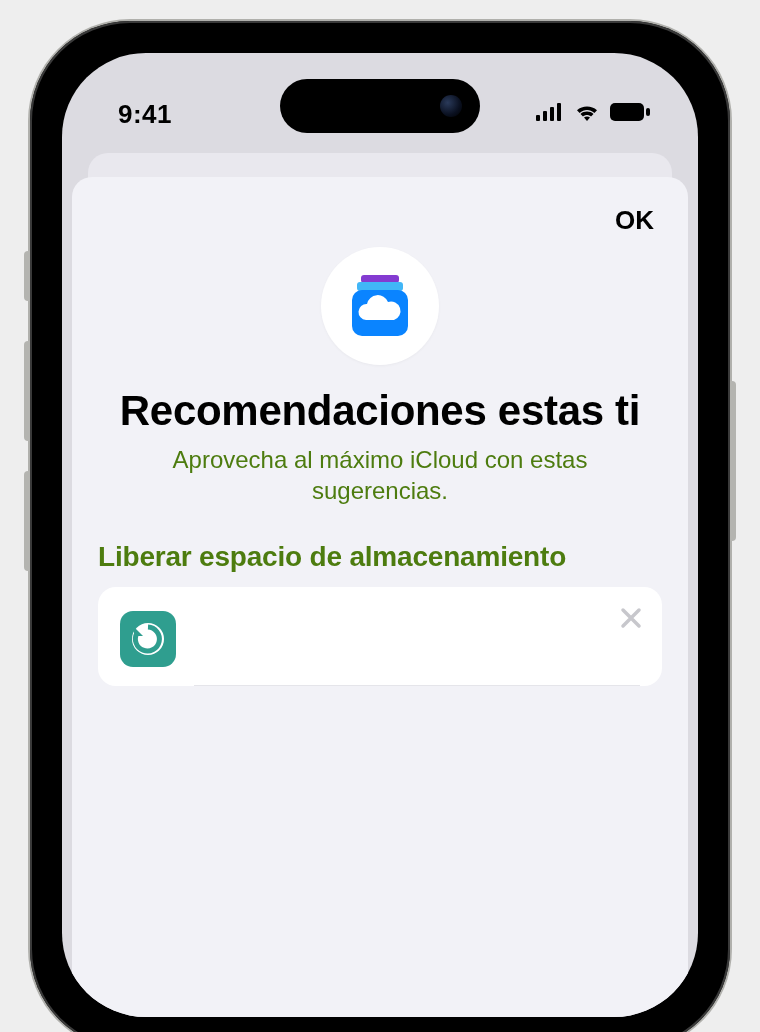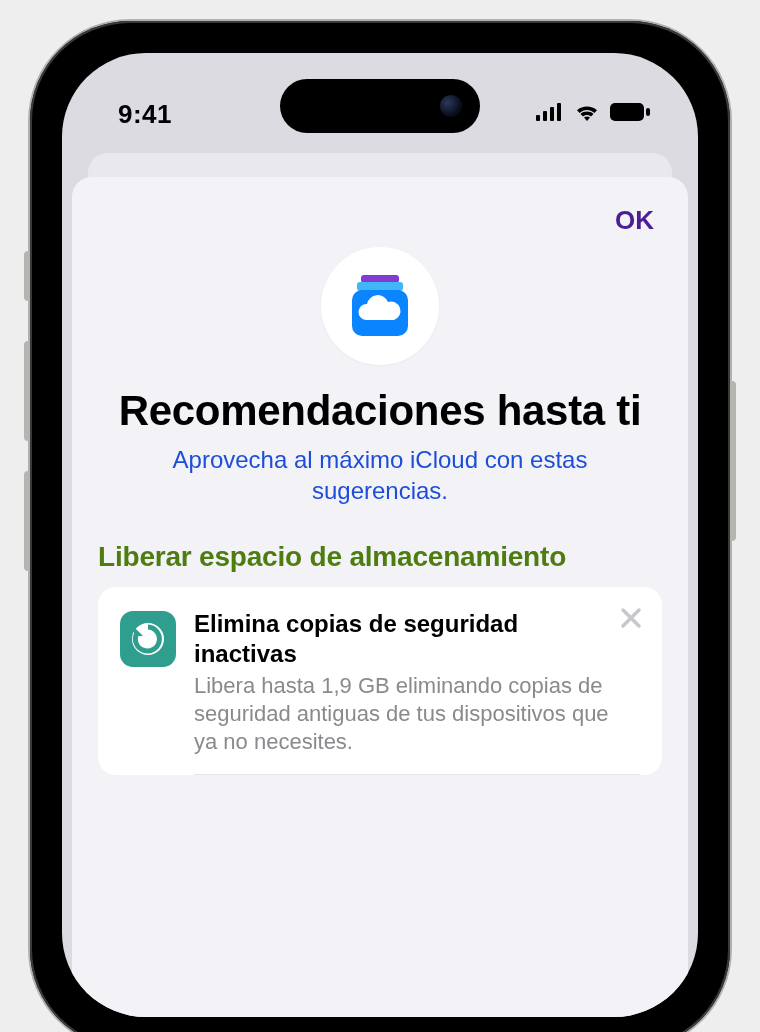--- a/index.html
+++ b/index.html
@@ -98,21 +98,21 @@
   }
   .sheet-header {
     display: flex;
     justify-content: flex-end;
     height: 46px;
     align-items: center;
   }
   .ok-btn {
     font-size: 26px;
     font-weight: 600;
-    color: #4c1d95;
+    color: #000000;
     background: none;
     border: none;
     cursor: pointer;
     padding-right:8px;
   }
   .hero-icon-wrap {
     align-self: center;
     width: 118px; height: 118px;
     background: #fff;
     border-radius: 59px;
@@ -129,21 +129,21 @@
     font-size: 42px;
     font-weight: 700;
     letter-spacing: -0.3px;
     color: #000;
     margin-top: 22px;
     line-height: 1.12;
   }
   .subtitle {
     text-align: center;
     font-size: 24px;
-    color: #1d4ed8;
+    color: #4d7c0f;
     margin-top: 10px;
     line-height: 1.3;
     padding: 0 10px;
   }
   .section-title {
     font-size: 28px;
     font-weight: 700;
     color: #4d7c0f;
     margin-top: 34px;
     line-height: 1.18;
@@ -257,42 +257,38 @@
             <rect x="16" y="4" width="38" height="8" rx="3" fill="#843bd1"></rect>
             <rect x="12" y="11" width="46" height="9" rx="3" fill="#41b6f7"></rect>
             <rect x="7" y="19" width="56" height="46" rx="10" fill="#0a84ff"></rect>
             <g transform="translate(35,43)">
               <path d="M -14 6 a 8 8 0 0 1 1 -16 a 11 11 0 0 1 21 -2 a 9 9 0 0 1 6 18 Z" fill="#fff"></path>
             </g>
           </svg>
         </div>
       </div>
 
-      <h1 class="title">Recomendaciones hasta ti</h1>
+      <h1 class="title">Recomendaciones estas ti</h1>
       <p class="subtitle">Aprovecha al máximo iCloud con estas sugerencias.</p>
 
       <h2 class="section-title">Liberar espacio de almacenamiento</h2>
 
       <div class="card">
         <button class="close-x">
           <svg width="26" height="26" viewBox="0 0 26 26">
             <path d="M5 5 L21 21 M21 5 L5 21" stroke="#c7c7cc" stroke-width="3.5" stroke-linecap="round"></path>
           </svg>
         </button>
         <div class="card-row">
           <div class="card-icon">
             <svg width="40" height="40" viewBox="0 0 40 40">
               <circle cx="20" cy="20" r="16" fill="#fff"></circle>
               <path d="M20 8 A12 12 0 1 1 9 14" fill="none" stroke="#2f9e8f" stroke-width="5"></path>
               <path d="M6 8 L6 17 L15 17 Z" fill="#2f9e8f"></path>
             </svg>
           </div>
-          <div class="card-body">
-            <div class="card-title">Elimina copias de seguridad inactivas</div>
-            <div class="card-desc">Libera hasta 1,9 GB eliminando copias de seguridad antiguas de tus dispositivos que ya no necesites.</div>
-          </div>
         </div>
         <div class="card-divider"></div>
       </div>
 
     </div>
   </div>
 </div>
 
 </body></html>

